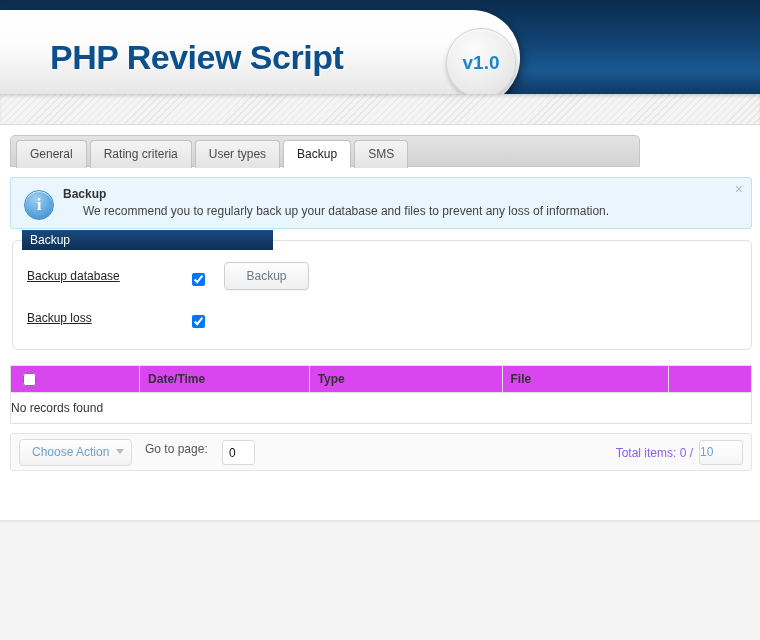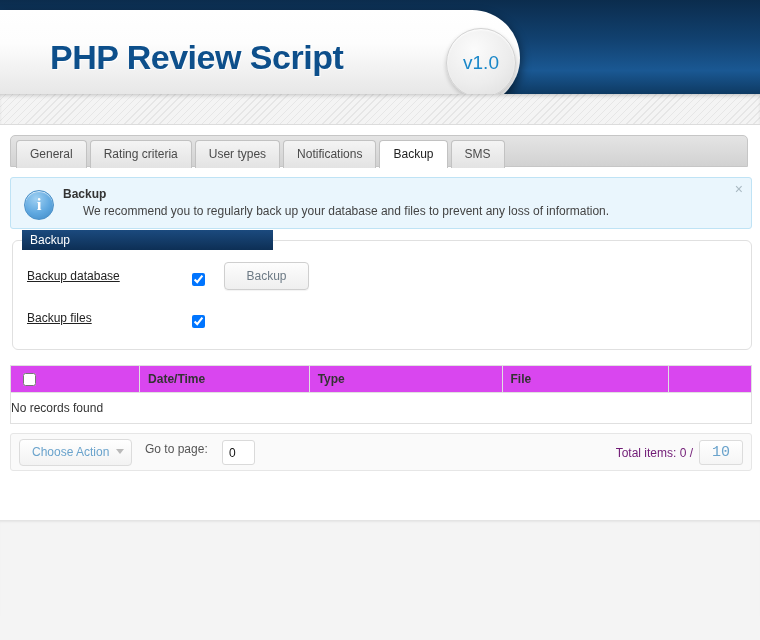--- a/index.html
+++ b/index.html
@@ -52,21 +52,21 @@
     width: 68px;
     height: 68px;
     border-radius: 50%;
     background: radial-gradient(circle at 40% 30%, #fbfbfb 0%, #ededed 55%, #dcdcdc 100%);
     border: 1px solid #d2d2d2;
     box-shadow: inset 0 1px 2px rgba(255,255,255,0.95), 0 2px 4px rgba(0,0,0,0.18);
     display: flex;
     align-items: center;
     justify-content: center;
     font-size: 19px;
-    font-weight: normal;
+    font-weight: bold;
     color: #1a87c8;
   }
 
   
   .stripe-band {
     position: relative;
     width: 760px;
     height: 30px;
     background-color: #f2f2f2;
     background-image: repeating-linear-gradient(
@@ -85,21 +85,21 @@
     height: 395px;
     background: #ffffff;
     border-bottom: 1px solid #e4e4e4;
   }
 
   
   .tabbar {
     position: absolute;
     left: 10px;
     top: 10px;
-    width: 738px;
+    width: 630px;
     height: 32px;
     background: linear-gradient(to bottom, #e4e4e4 0%, #d2d2d2 100%);
     border: 1px solid #c6c6c6;
     border-radius: 5px 5px 0 0;
     box-sizing: border-box;
     padding: 4px 0 0 5px;
   }
   .tab {
     float: left;
     height: 28px;
@@ -327,39 +327,37 @@
     color: #111;
     padding: 0 6px;
     box-sizing: border-box;
     background: #fff;
   }
   .total-items {
     position: absolute;
     right: 58px;
     top: 12px;
     font-size: 12px;
-    color: #701a75;
+    color: #8b5cf6;
     white-space: nowrap;
   }
   .perpage {
     position: absolute;
     right: 8px;
     top: 6px;
     width: 44px;
     height: 25px;
     background: linear-gradient(to bottom, #ffffff 0%, #f5f5f5 100%);
     border: 1px solid #dcdcdc;
     border-radius: 3px;
     color: #6aa3cc;
-    font-size: 15px;
-    text-align: center;
+    font-size: 12px;
     line-height: 23px;
     box-sizing: border-box;
     cursor: pointer;
-    font-family: Liberation Mono, monospace;
   }
 
   
   .footer-area {
     width: 760px;
     height: 95px;
     background: #f4f4f4;
     box-shadow: inset 0 2px 3px -2px rgba(0,0,0,0.12);
   }
 </style>
@@ -372,41 +370,40 @@
   <div class="version-badge">v1.0</div>
 </div>
 <div class="stripe-band"></div>
 
 <div class="page">
 
   <div class="tabbar">
     <div class="tab">General</div>
     <div class="tab">Rating criteria</div>
     <div class="tab">User types</div>
-    <div class="tab">Notifications</div>
     <div class="tab active">Backup</div>
     <div class="tab">SMS</div>
   </div>
 
   <div class="info-panel">
     <div class="info-icon">i</div>
     <div class="info-title">Backup</div>
     <div class="info-text">We recommend you to regularly back up your database and files to prevent any loss of information.</div>
     <div class="info-close">×</div>
   </div>
 
   <div class="fieldset">
     <div class="legend">Backup</div>
 
     <div class="field-row row1">Backup database</div>
     <input class="cb cb1" type="checkbox" checked="" style="">
 
     <button class="backup-btn">Backup</button>
 
-    <div class="field-row row2">Backup files</div>
+    <div class="field-row row2">Backup loss</div>
     <input class="cb cb2" type="checkbox" checked="" style="">
   </div>
 
   <table class="grid">
     <thead>
       <tr>
         <th class="col-cb">
           <input type="checkbox" style="">
         </th>
         <th class="col-date">Date/Time</th>

